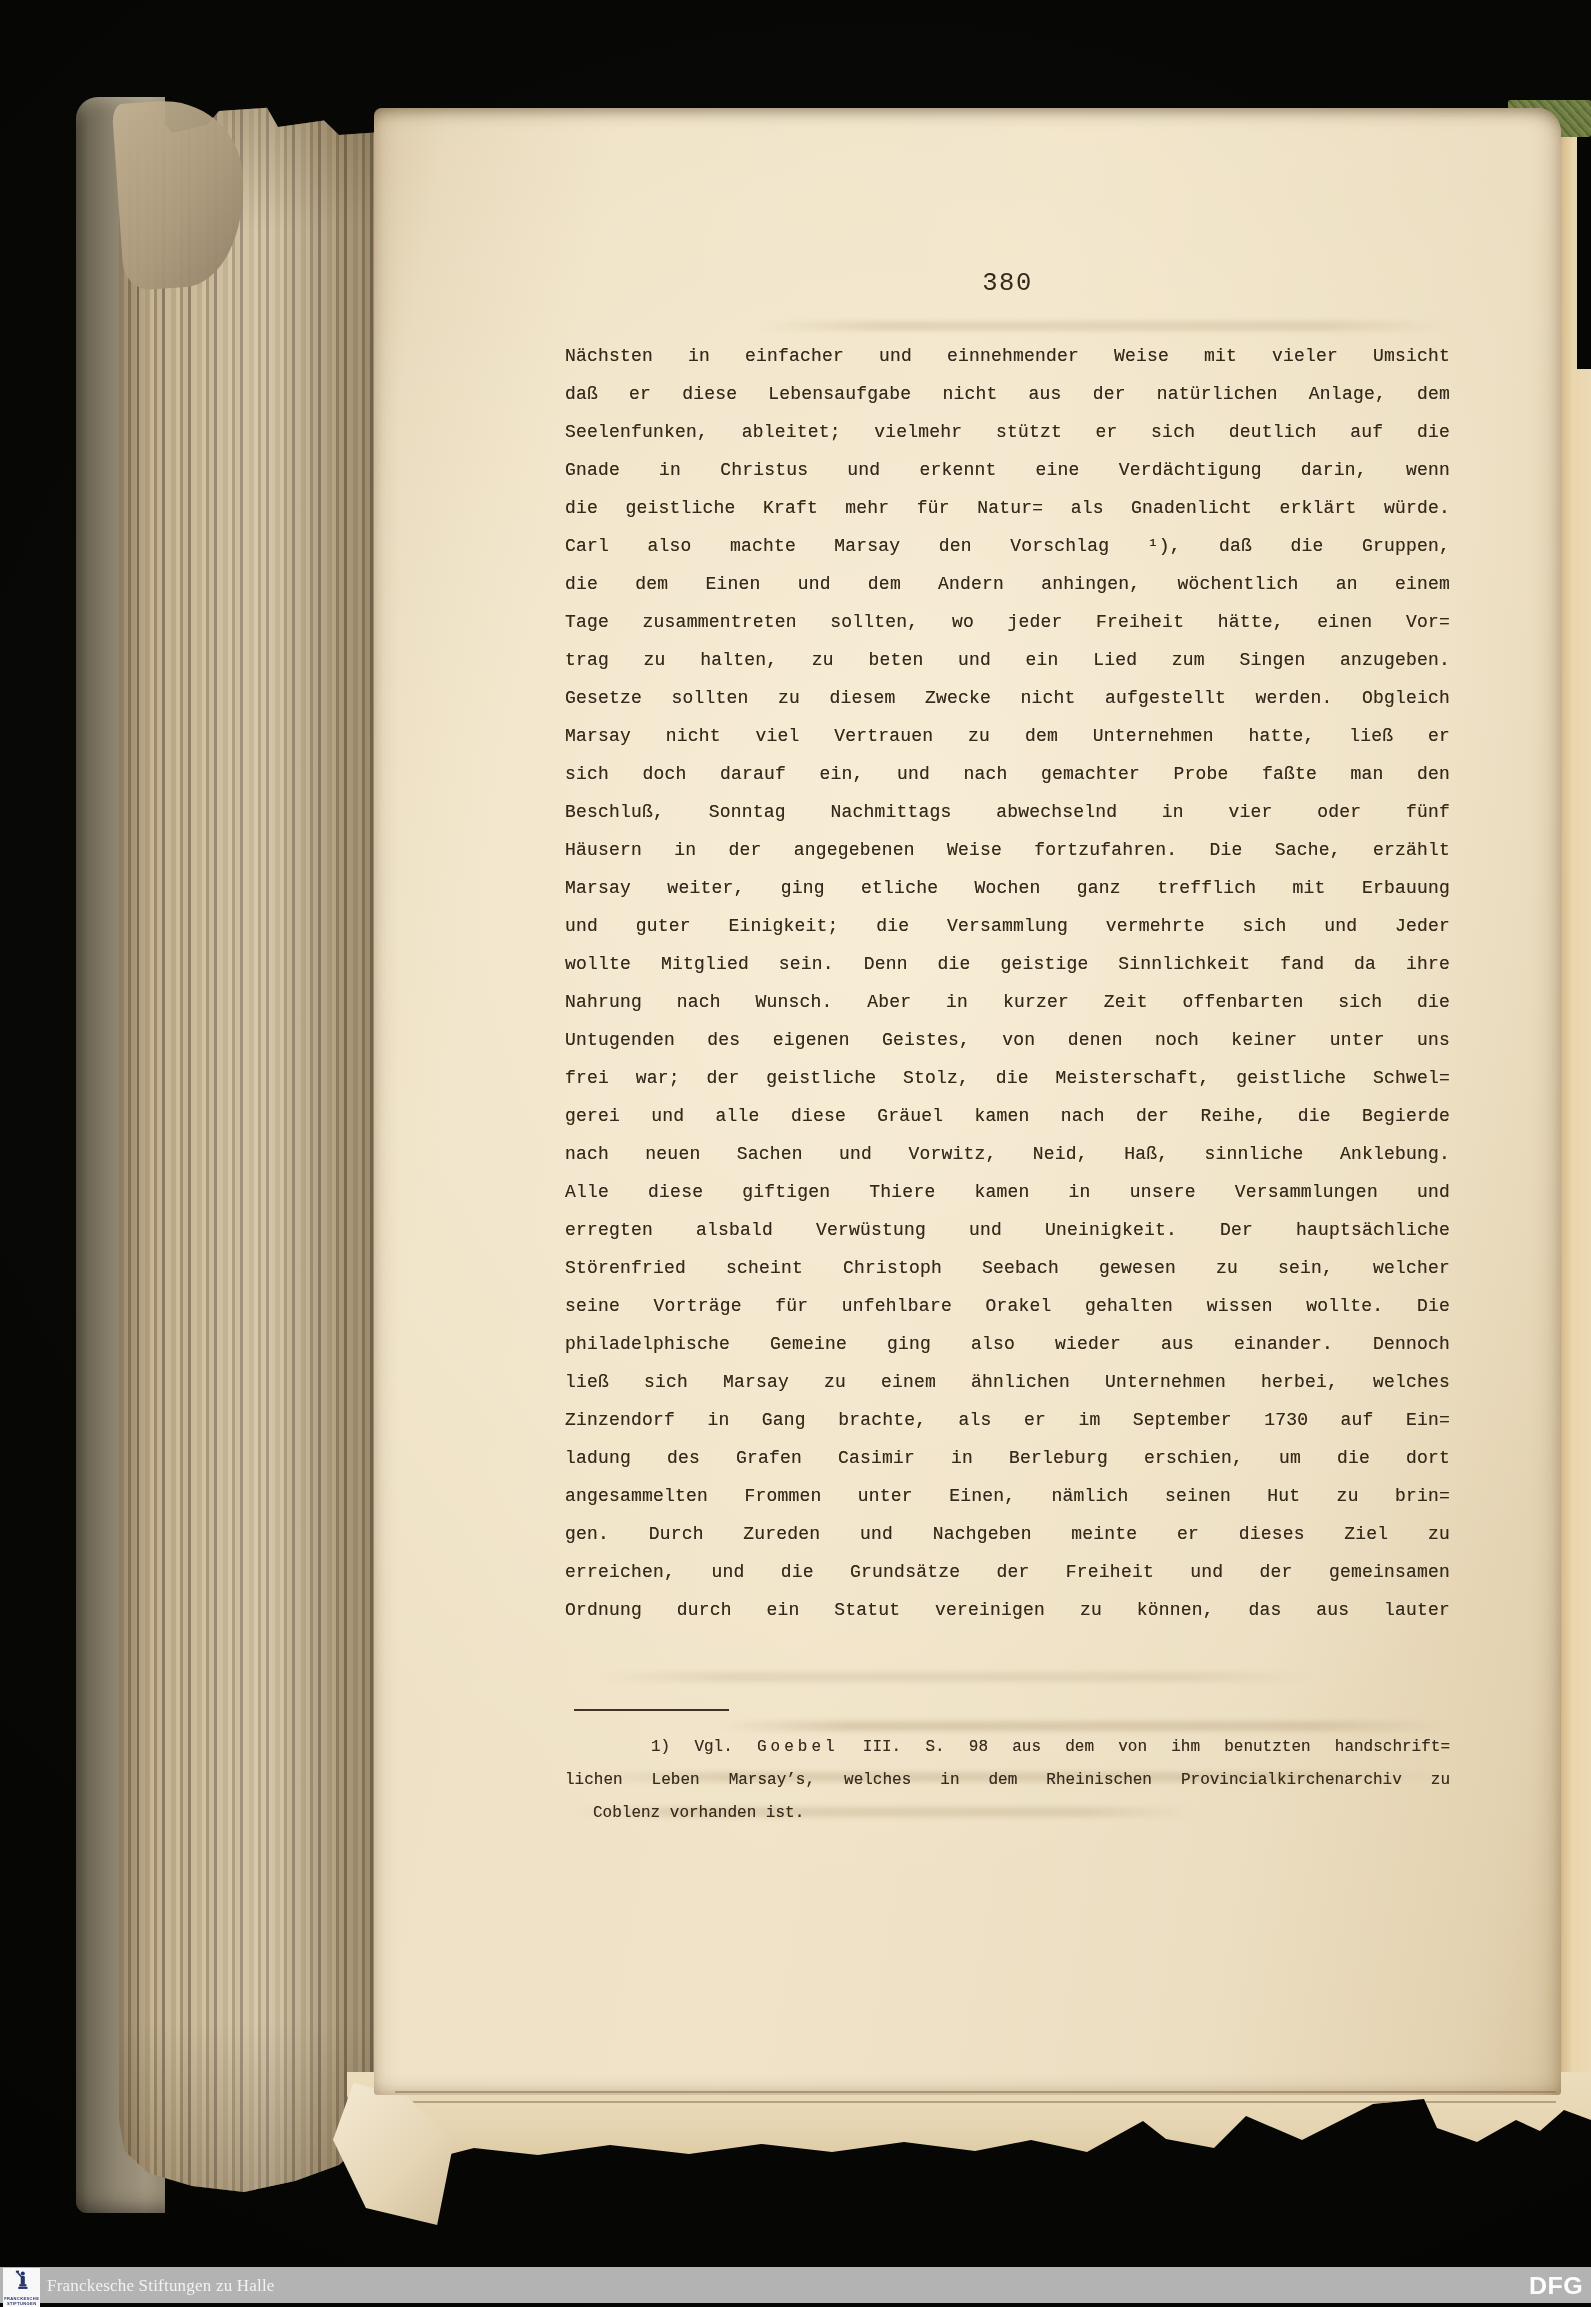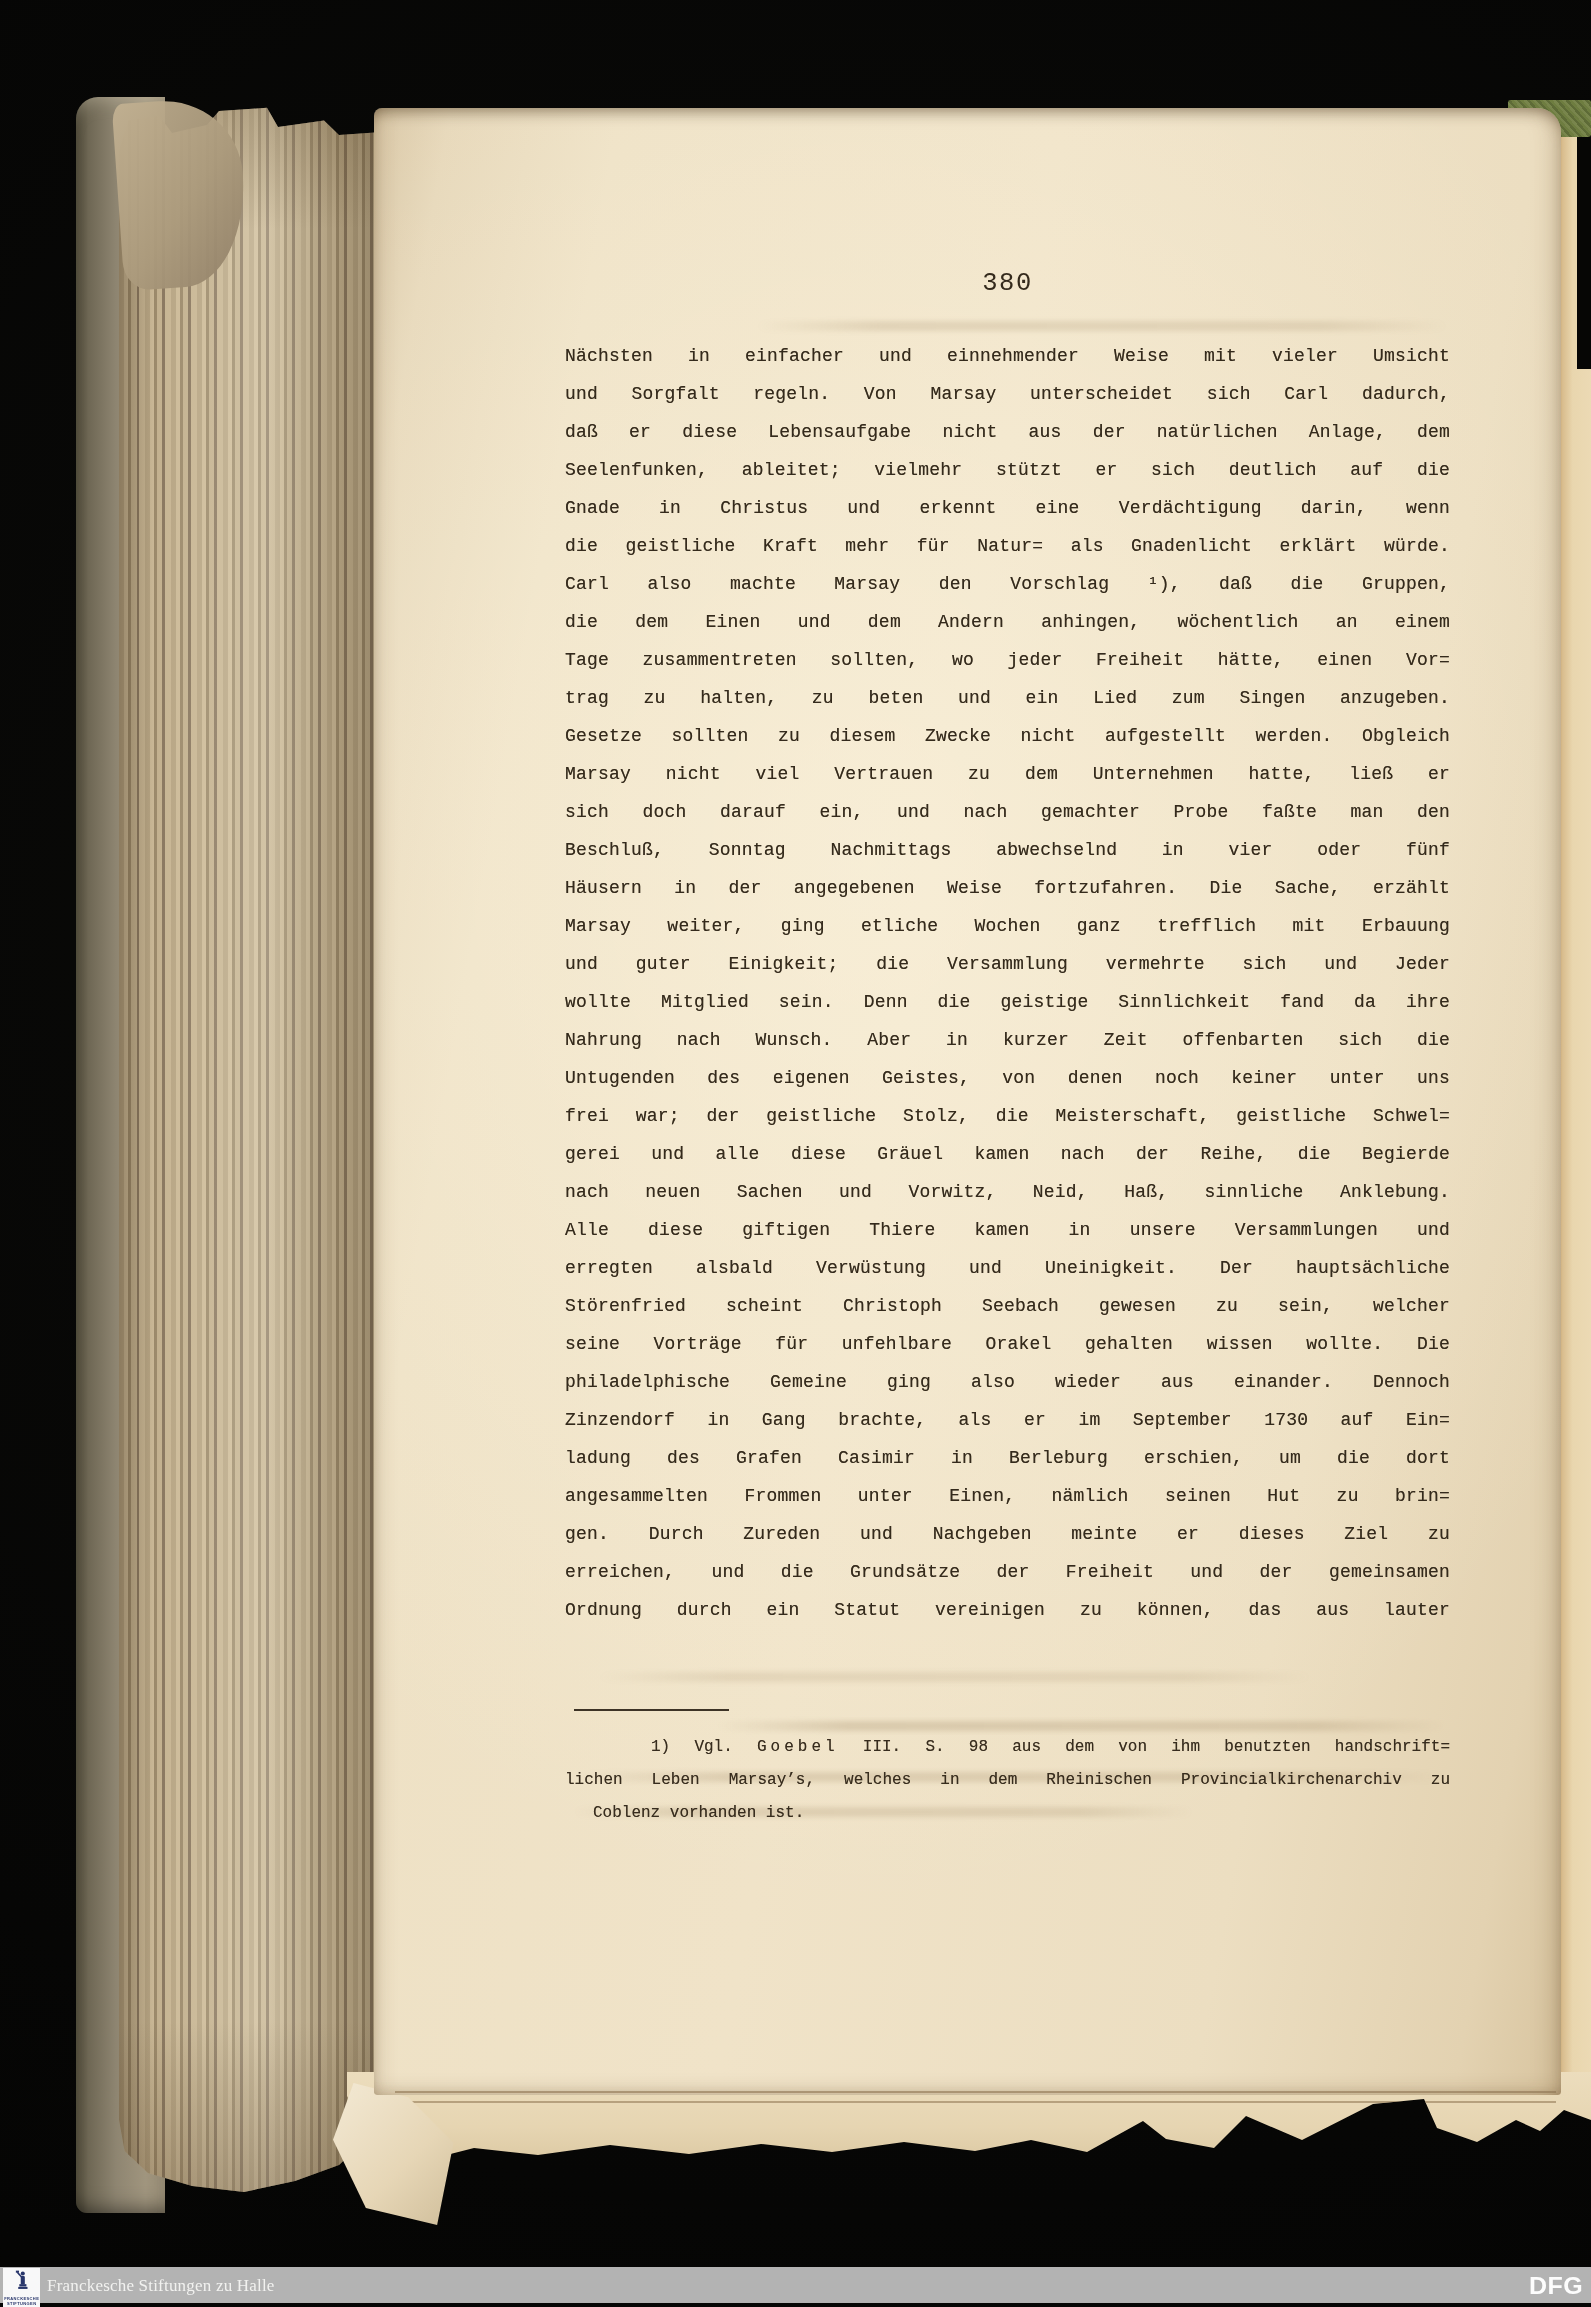--- a/index.html
+++ b/index.html
@@ -104,21 +104,20 @@
     <div class="ghost" style="left:382px;top:213px;width:692px;opacity:.35;"></div>
     <div class="ghost" style="left:223px;top:1564px;width:716px;opacity:.28;"></div>
     <div class="ghost" style="left:342px;top:1613px;width:732px;opacity:.45;"></div>
     <div class="ghost" style="left:199px;top:1664px;width:875px;opacity:.4;"></div>
     <div class="ghost" style="left:199px;top:1699px;width:621px;opacity:.38;"></div>
 
     <div class="page-number">380</div>
 
     <div class="body-text">
         <div class="line">Nächsten in einfacher und einnehmender Weise mit vieler Umsicht</div>
-        <div class="line">und Sorgfalt regeln. Von Marsay unterscheidet sich Carl dadurch,</div>
         <div class="line">daß er diese Lebensaufgabe nicht aus der natürlichen Anlage, dem</div>
         <div class="line">Seelenfunken, ableitet; vielmehr stützt er sich deutlich auf die</div>
         <div class="line">Gnade in Christus und erkennt eine Verdächtigung darin, wenn</div>
         <div class="line">die geistliche Kraft mehr für Natur= als Gnadenlicht erklärt würde.</div>
         <div class="line">Carl also machte Marsay den Vorschlag ¹), daß die Gruppen,</div>
         <div class="line">die dem Einen und dem Andern anhingen, wöchentlich an einem</div>
         <div class="line">Tage zusammentreten sollten, wo jeder Freiheit hätte, einen Vor=</div>
         <div class="line">trag zu halten, zu beten und ein Lied zum Singen anzugeben.</div>
         <div class="line">Gesetze sollten zu diesem Zwecke nicht aufgestellt werden. Obgleich</div>
         <div class="line">Marsay nicht viel Vertrauen zu dem Unternehmen hatte, ließ er</div>
@@ -131,20 +130,21 @@
         <div class="line">Nahrung nach Wunsch. Aber in kurzer Zeit offenbarten sich die</div>
         <div class="line">Untugenden des eigenen Geistes, von denen noch keiner unter uns</div>
         <div class="line">frei war; der geistliche Stolz, die Meisterschaft, geistliche Schwel=</div>
         <div class="line">gerei und alle diese Gräuel kamen nach der Reihe, die Begierde</div>
         <div class="line">nach neuen Sachen und Vorwitz, Neid, Haß, sinnliche Anklebung.</div>
         <div class="line">Alle diese giftigen Thiere kamen in unsere Versammlungen und</div>
         <div class="line">erregten alsbald Verwüstung und Uneinigkeit. Der hauptsächliche</div>
         <div class="line">Störenfried scheint Christoph Seebach gewesen zu sein, welcher</div>
         <div class="line">seine Vorträge für unfehlbare Orakel gehalten wissen wollte. Die</div>
         <div class="line">philadelphische Gemeine ging also wieder aus einander. Dennoch</div>
+        <div class="line">ließ sich Marsay zu einem ähnlichen Unternehmen herbei, welches</div>
         <div class="line">Zinzendorf in Gang brachte, als er im September 1730 auf Ein=</div>
         <div class="line">ladung des Grafen Casimir in Berleburg erschien, um die dort</div>
         <div class="line">angesammelten Frommen unter Einen, nämlich seinen Hut zu brin=</div>
         <div class="line">gen. Durch Zureden und Nachgeben meinte er dieses Ziel zu</div>
         <div class="line">erreichen, und die Grundsätze der Freiheit und der gemeinsamen</div>
         <div class="line">Ordnung durch ein Statut vereinigen zu können, das aus lauter</div>
       </div>
 
     <div class="footnote-rule"></div>
 

